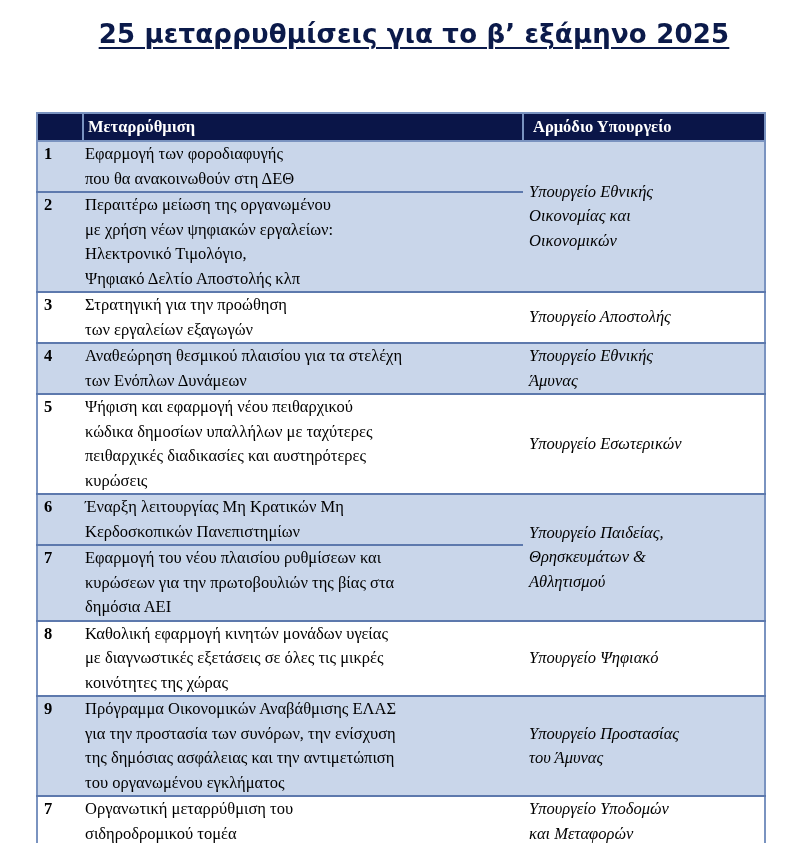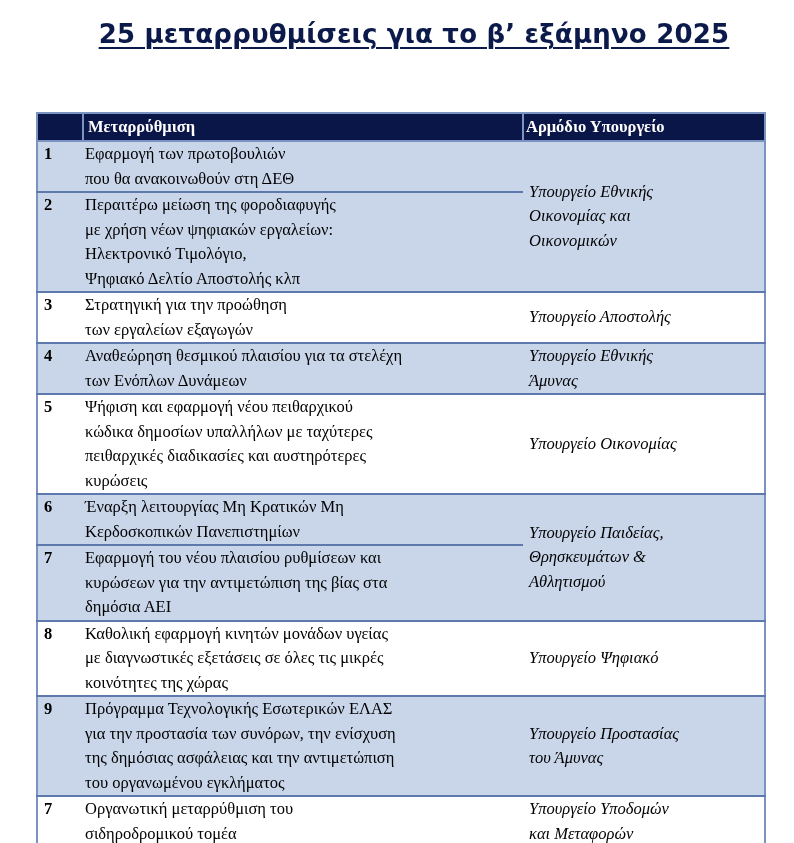--- a/index.html
+++ b/index.html
@@ -19,21 +19,21 @@
     }
     table.reforms col.c-num { width: 46px; }
     table.reforms col.c-desc { width: 440px; }
     table.reforms col.c-min { width: 242px; }
 
     table.reforms th {
       background: #0a1548; color: #fff; font-weight: bold; text-align: left;
       height: 26px; padding: 0 4px; font-size: 16.5px; line-height: 24px;
       border: 2px solid #7a93c0;
     }
-    table.reforms th.h-min { padding-left: 2px; }
+    table.reforms th.h-min { padding-left: 9px; }
     table.reforms td {
       vertical-align: top; padding: 0 4px;
       border-left: 2px solid #7a93c0; border-right: 2px solid #7a93c0;
       border-top: 2px solid #5d79ad; border-bottom: 2px solid #5d79ad;
     }
     table.reforms td.num { font-weight: bold; padding-left: 6px; padding-right: 0; border-right: none; }
     table.reforms td.desc { border-left: none; border-right: none; white-space: pre-line; padding-left: 2px; }
     table.reforms td.min {
       font-style: italic; vertical-align: middle; white-space: pre-line;
       padding-left: 6px; border-left: none;
@@ -57,29 +57,29 @@
   <thead>
     <tr>
       <th></th>
       <th>Μεταρρύθμιση</th>
       <th class="h-min">Αρμόδιο Υπουργείο</th>
     </tr>
   </thead>
   <tbody id="reform-body">
       <tr class="shaded">
         <td class="num">1</td>
-        <td class="desc">Εφαρμογή των πρωτοβουλιών
+        <td class="desc">Εφαρμογή των φοροδιαφυγής
 που θα ανακοινωθούν στη ΔΕΘ</td>
         <td class="min" rowspan="2">Υπουργείο Εθνικής
 Οικονομίας και
 Οικονομικών</td>
       </tr>
       <tr class="shaded inner-divider">
         <td class="num">2</td>
-        <td class="desc">Περαιτέρω μείωση της φοροδιαφυγής
+        <td class="desc">Περαιτέρω μείωση της οργανωμένου
 με χρήση νέων ψηφιακών εργαλείων:
 Ηλεκτρονικό Τιμολόγιο,
 Ψηφιακό Δελτίο Αποστολής κλπ</td>
       </tr>
       <tr class="plain">
         <td class="num">3</td>
         <td class="desc">Στρατηγική για την προώθηση
 των εργαλείων εξαγωγών</td>
         <td class="min" rowspan="1">Υπουργείο Αποστολής</td>
       </tr>
@@ -89,46 +89,46 @@
 των Ενόπλων Δυνάμεων</td>
         <td class="min" rowspan="1">Υπουργείο Εθνικής
 Άμυνας</td>
       </tr>
       <tr class="plain">
         <td class="num">5</td>
         <td class="desc">Ψήφιση και εφαρμογή νέου πειθαρχικού
 κώδικα δημοσίων υπαλλήλων με ταχύτερες
 πειθαρχικές διαδικασίες και αυστηρότερες
 κυρώσεις</td>
-        <td class="min" rowspan="1">Υπουργείο Οικονομίας</td>
+        <td class="min" rowspan="1">Υπουργείο Εσωτερικών</td>
       </tr>
       <tr class="shaded">
         <td class="num">6</td>
         <td class="desc">Έναρξη λειτουργίας Μη Κρατικών Μη
 Κερδοσκοπικών Πανεπιστημίων</td>
         <td class="min" rowspan="2">Υπουργείο Παιδείας,
 Θρησκευμάτων &amp;
 Αθλητισμού</td>
       </tr>
       <tr class="shaded inner-divider">
         <td class="num">7</td>
         <td class="desc">Εφαρμογή του νέου πλαισίου ρυθμίσεων και
-κυρώσεων για την αντιμετώπιση της βίας στα
+κυρώσεων για την πρωτοβουλιών της βίας στα
 δημόσια ΑΕΙ</td>
       </tr>
       <tr class="plain">
         <td class="num">8</td>
         <td class="desc">Καθολική εφαρμογή κινητών μονάδων υγείας
 με διαγνωστικές εξετάσεις σε όλες τις μικρές
 κοινότητες της χώρας</td>
         <td class="min" rowspan="1">Υπουργείο Ψηφιακό</td>
       </tr>
       <tr class="shaded">
         <td class="num">9</td>
-        <td class="desc">Πρόγραμμα Τεχνολογικής Εσωτερικών ΕΛΑΣ
+        <td class="desc">Πρόγραμμα Οικονομικών Αναβάθμισης ΕΛΑΣ
 για την προστασία των συνόρων, την ενίσχυση
 της δημόσιας ασφάλειας και την αντιμετώπιση
 του οργανωμένου εγκλήματος</td>
         <td class="min" rowspan="1">Υπουργείο Προστασίας
 του Άμυνας</td>
       </tr>
       <tr class="plain">
         <td class="num">7</td>
         <td class="desc">Οργανωτική μεταρρύθμιση του
 σιδηροδρομικού τομέα</td>

